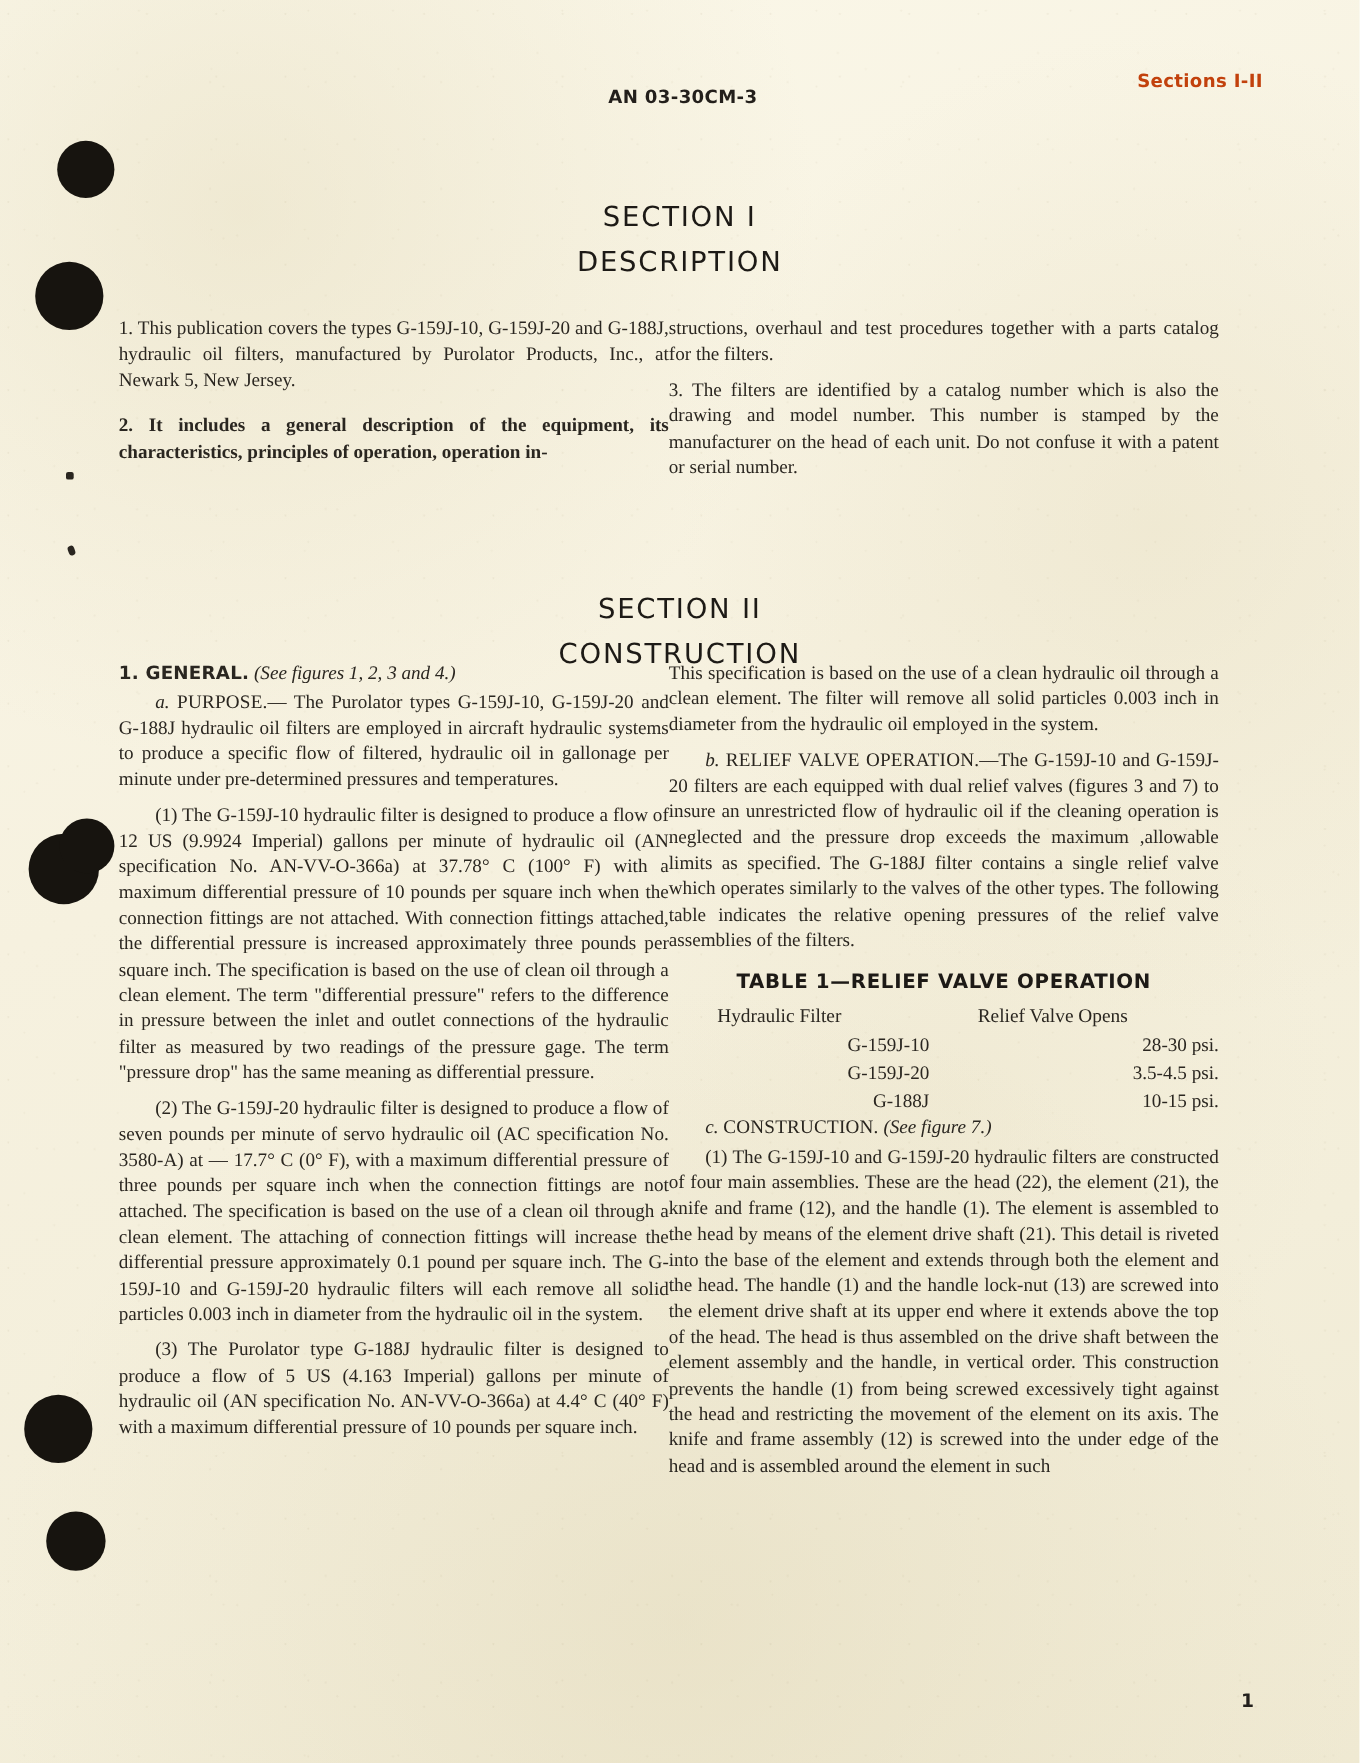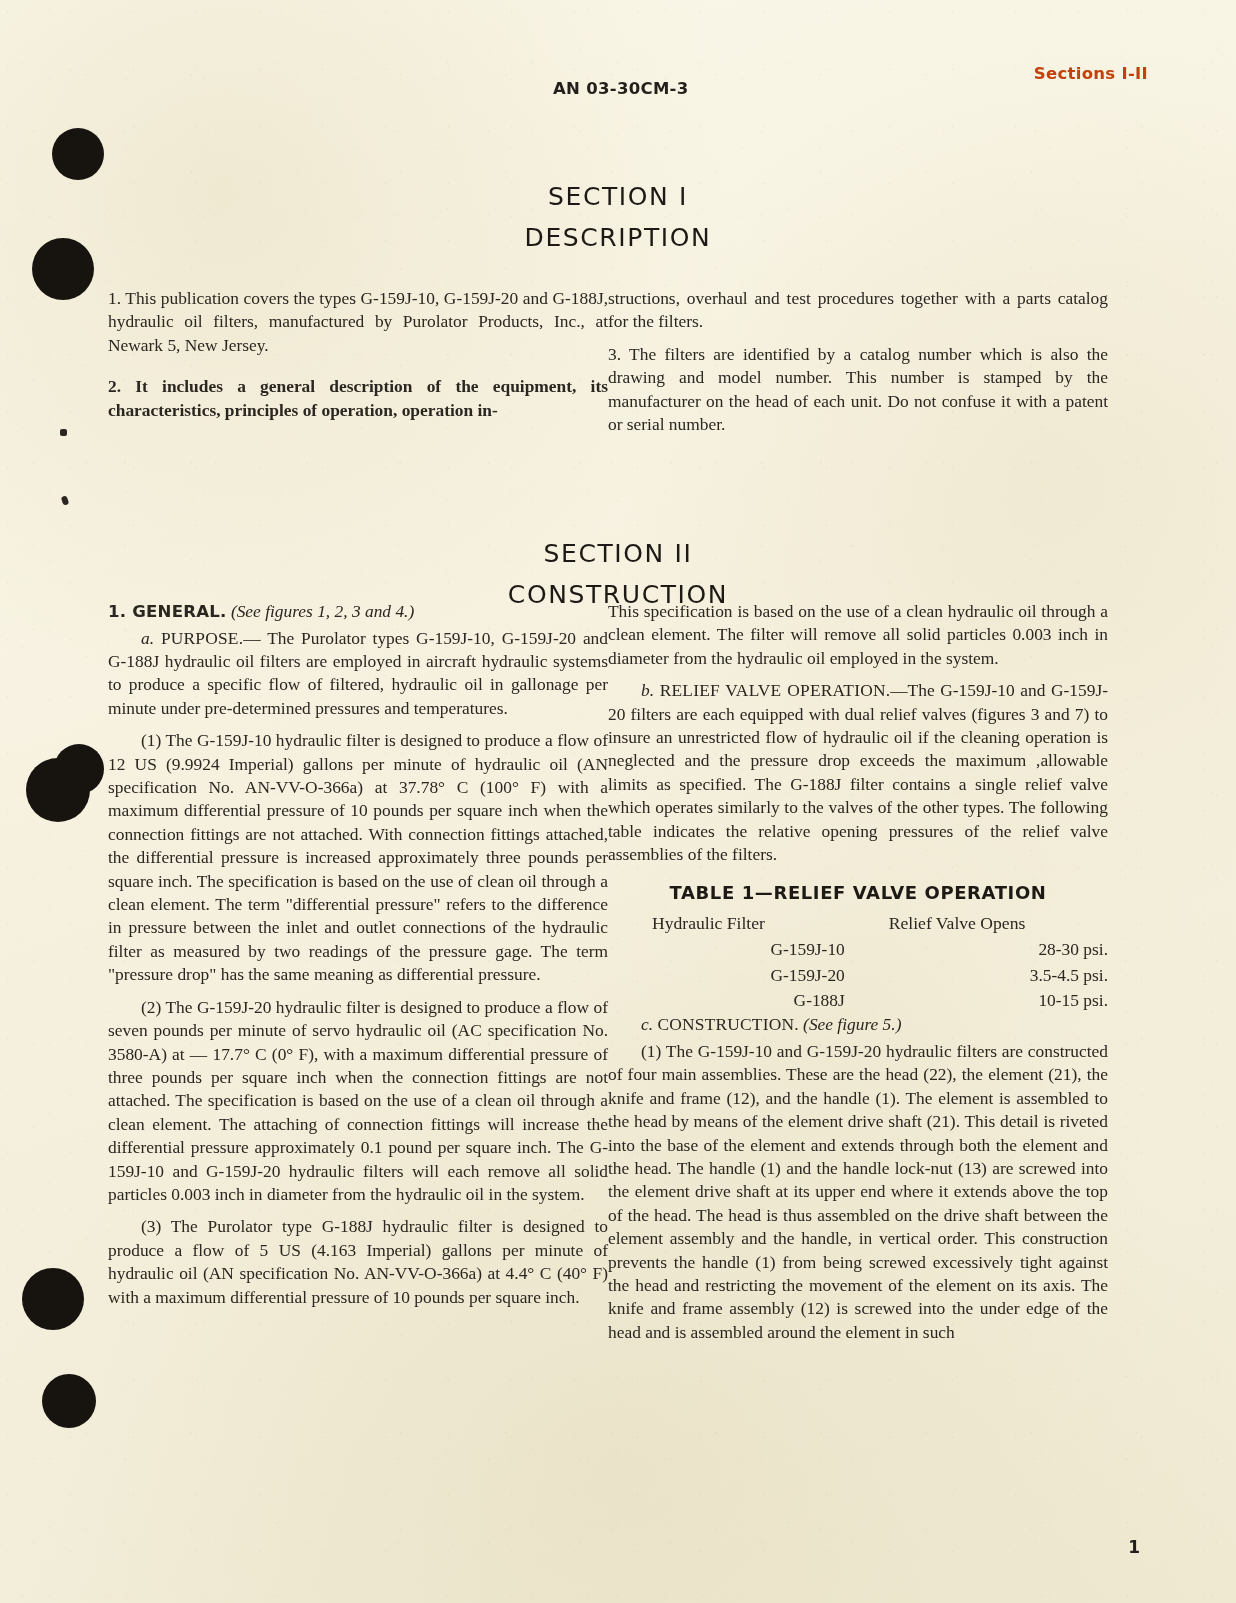--- a/index.html
+++ b/index.html
@@ -271,21 +271,21 @@
                 <td class="c1">G-188J</td>
                 <td class="c2">10-15  psi.</td>
               </tr>
             </tbody>
           </table>
         </div>
 
         <p class="ind tbl-after">
           <em class="itl">c.</em>
           <span class="smallcapsish">CONSTRUCTION.</span>
-          <em class="itl">(See figure 5.)</em>
+          <em class="itl">(See figure 7.)</em>
         </p>
 
         <p class="ind" style="margin-top:0.18em;">(1) The G-159J-10 and G-159J-20 hydraulic filters are constructed of four main assemblies. These are the head (22), the element (21), the knife and frame (12), and the handle (1). The element is assembled to the head by means of the element drive shaft (21). This detail is riveted into the base of the element and extends through both the element and the head. The handle (1) and the handle lock-nut (13) are screwed into the element drive shaft at its upper end where it extends above the top of the head. The head is thus assembled on the drive shaft between the element assembly and the handle, in vertical order. This construction prevents the handle (1) from being screwed excessively tight against the head and restricting the movement of the element on its axis. The knife and frame assembly (12) is screwed into the under edge of the head and is assembled around the element in such</p>
       </div>
     </div>
 
     <div class="folio">1</div>
 
   </div>
 </div>

